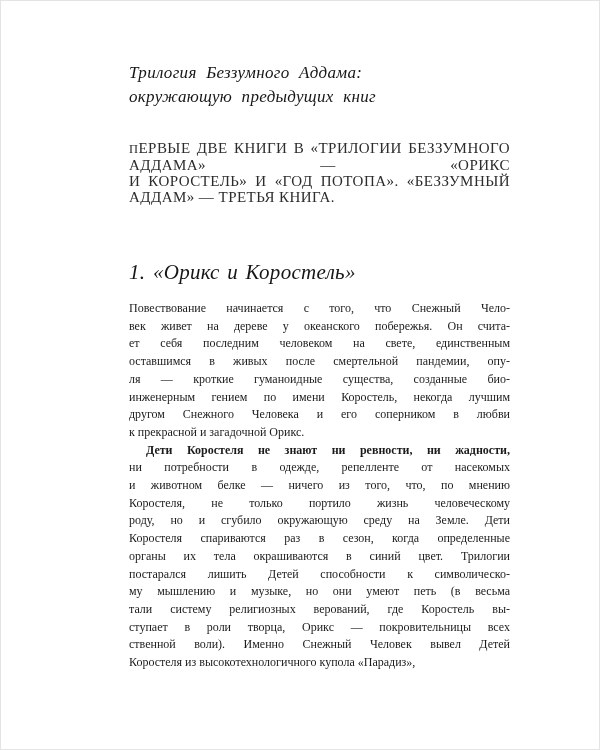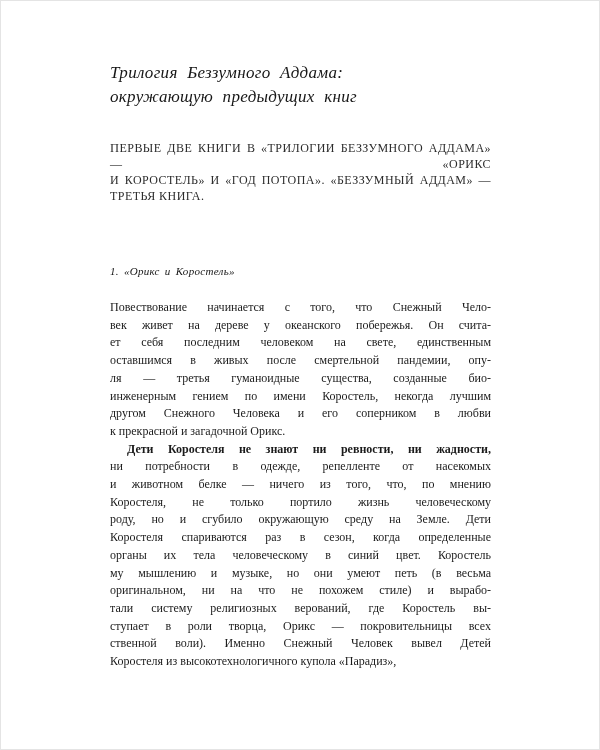--- a/index.html
+++ b/index.html
@@ -13,48 +13,48 @@
   .page {
     position: relative;
     width: 600px;
     height: 750px;
     background: #ffffff;
     border: 1px solid #e4e4e4;
     overflow: hidden;
   }
   .content {
     position: absolute;
-    left: 109px;
+    left: 128px;
     top: 60px;
     width: 381px;
   }
   .title {
     font-size: 17px;
     font-weight: normal;
     font-style: italic;
     line-height: 24px;
     letter-spacing: 0.3px;
     word-spacing: 5px;
     color: #161616;
   }
   .title-line { display: block; }
   .intro {
     margin-top: 31px;
-    font-size: 12px;
+    font-size: 15px;
     line-height: 16px;
     letter-spacing: 0.45px;
     text-transform: uppercase;
     color: #2c2c2c;
   }
   .intro-line { text-align: justify; text-align-last: justify; }
   .intro-line.last { text-align-last: left; }
   .intro-line:first-child::first-letter { font-size: 12.5px; }
   .section-heading {
     margin-top: 57px;
-    font-size: 11px;
+    font-size: 21px;
     line-height: 20px;
     font-weight: normal;
     font-style: italic;
     letter-spacing: 0.3px;
     word-spacing: 2px;
     color: #161616;
   }
   .body-text {
     margin-top: 18px;
     font-size: 12px;
@@ -85,35 +85,35 @@
     </div>
 
     <h2 class="section-heading">1. «Орикс и Коростель»</h2>
 
     <div class="body-text">
         <div class="paragraph">
           <div class="line">Повествование начинается с того, что Снежный Чело-</div>
           <div class="line">век живет на дереве у океанского побережья. Он счита-</div>
           <div class="line">ет себя последним человеком на свете, единственным</div>
           <div class="line">оставшимся в живых после смертельной пандемии, опу-</div>
-          <div class="line">ля — третья гуманоидные существа, созданные био-</div>
+          <div class="line">ля — кроткие гуманоидные существа, созданные био-</div>
           <div class="line">инженерным гением по имени Коростель, некогда лучшим</div>
           <div class="line">другом Снежного Человека и его соперником в любви</div>
           <div class="line last">к прекрасной и загадочной Орикс.</div>
         </div>
         <div class="paragraph indent">
           <div class="line">Дети Коростеля не знают ни ревности, ни жадности,</div>
           <div class="line">ни потребности в одежде, репелленте от насекомых</div>
           <div class="line">и животном белке — ничего из того, что, по мнению</div>
           <div class="line">Коростеля, не только портило жизнь человеческому</div>
           <div class="line">роду, но и сгубило окружающую среду на Земле. Дети</div>
           <div class="line">Коростеля спариваются раз в сезон, когда определенные</div>
-          <div class="line">органы их тела человеческому в синий цвет. Коростель</div>
+          <div class="line">органы их тела окрашиваются в синий цвет. Трилогии</div>
+          <div class="line">постарался лишить Детей способности к символическо-</div>
           <div class="line">му мышлению и музыке, но они умеют петь (в весьма</div>
-          <div class="line">оригинальном, ни на что не похожем стиле) и вырабо-</div>
           <div class="line">тали систему религиозных верований, где Коростель вы-</div>
           <div class="line">ступает в роли творца, Орикс — покровительницы всех</div>
           <div class="line">ственной воли). Именно Снежный Человек вывел Детей</div>
           <div class="line last">Коростеля из высокотехнологичного купола «Парадиз»,</div>
         </div>
       </div>
 
   </div>
 </div>
 

